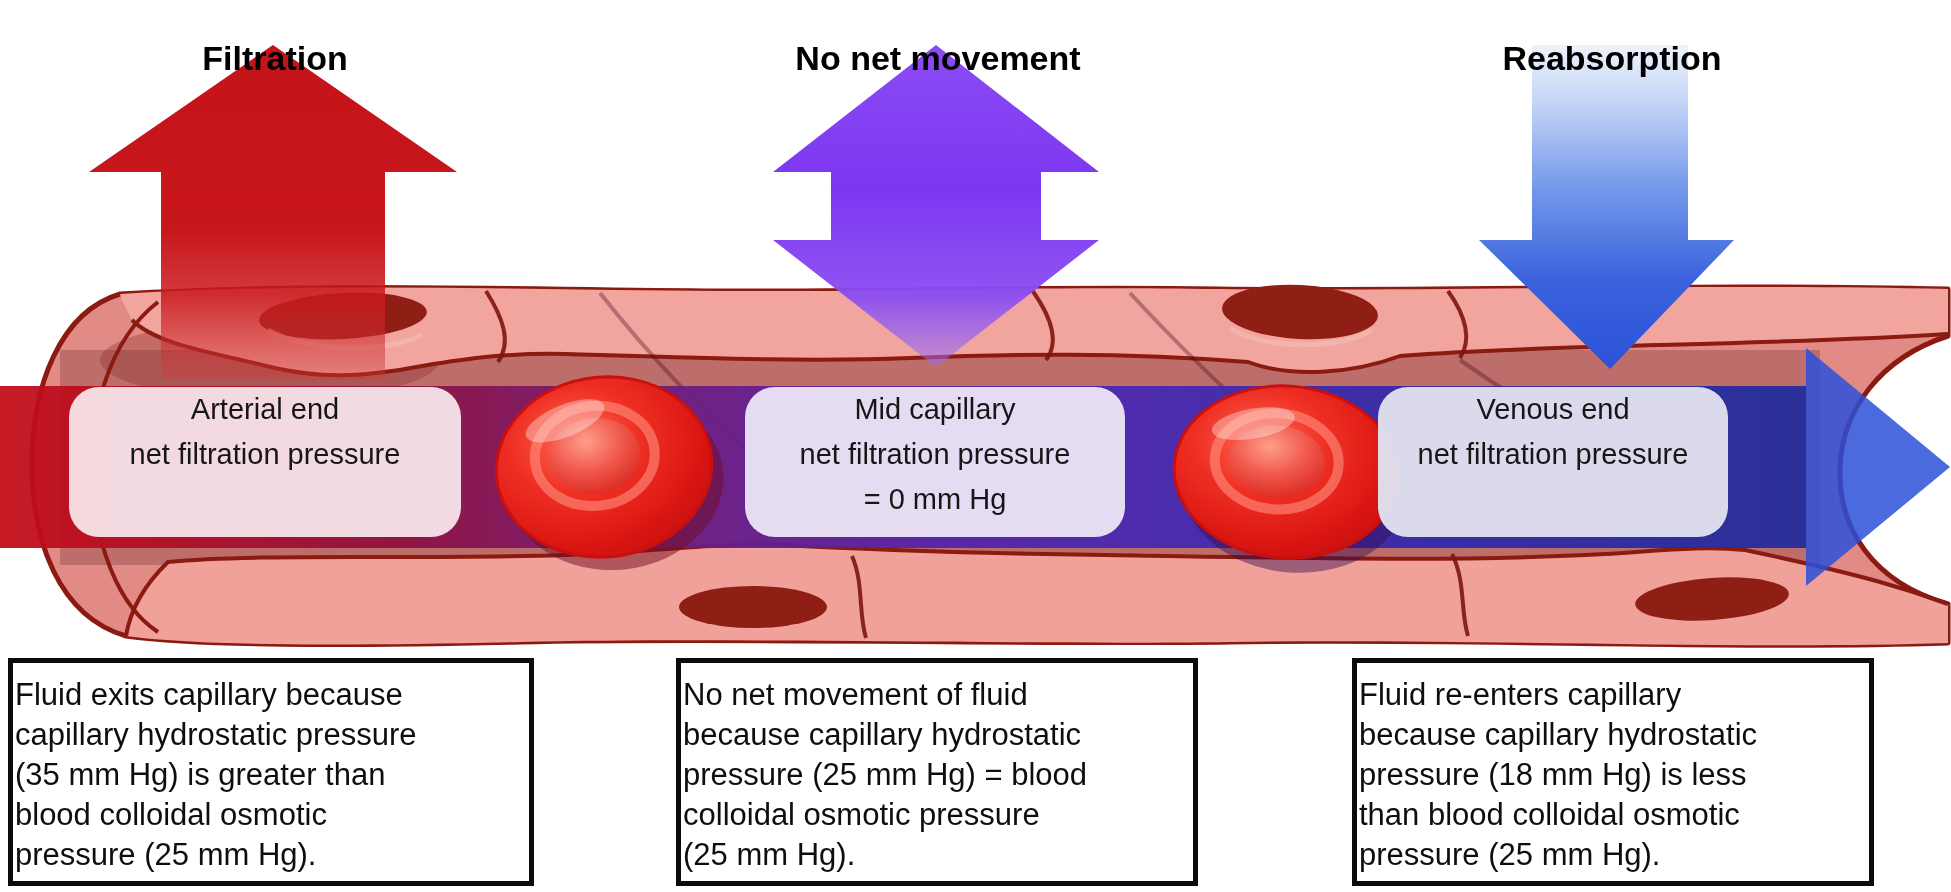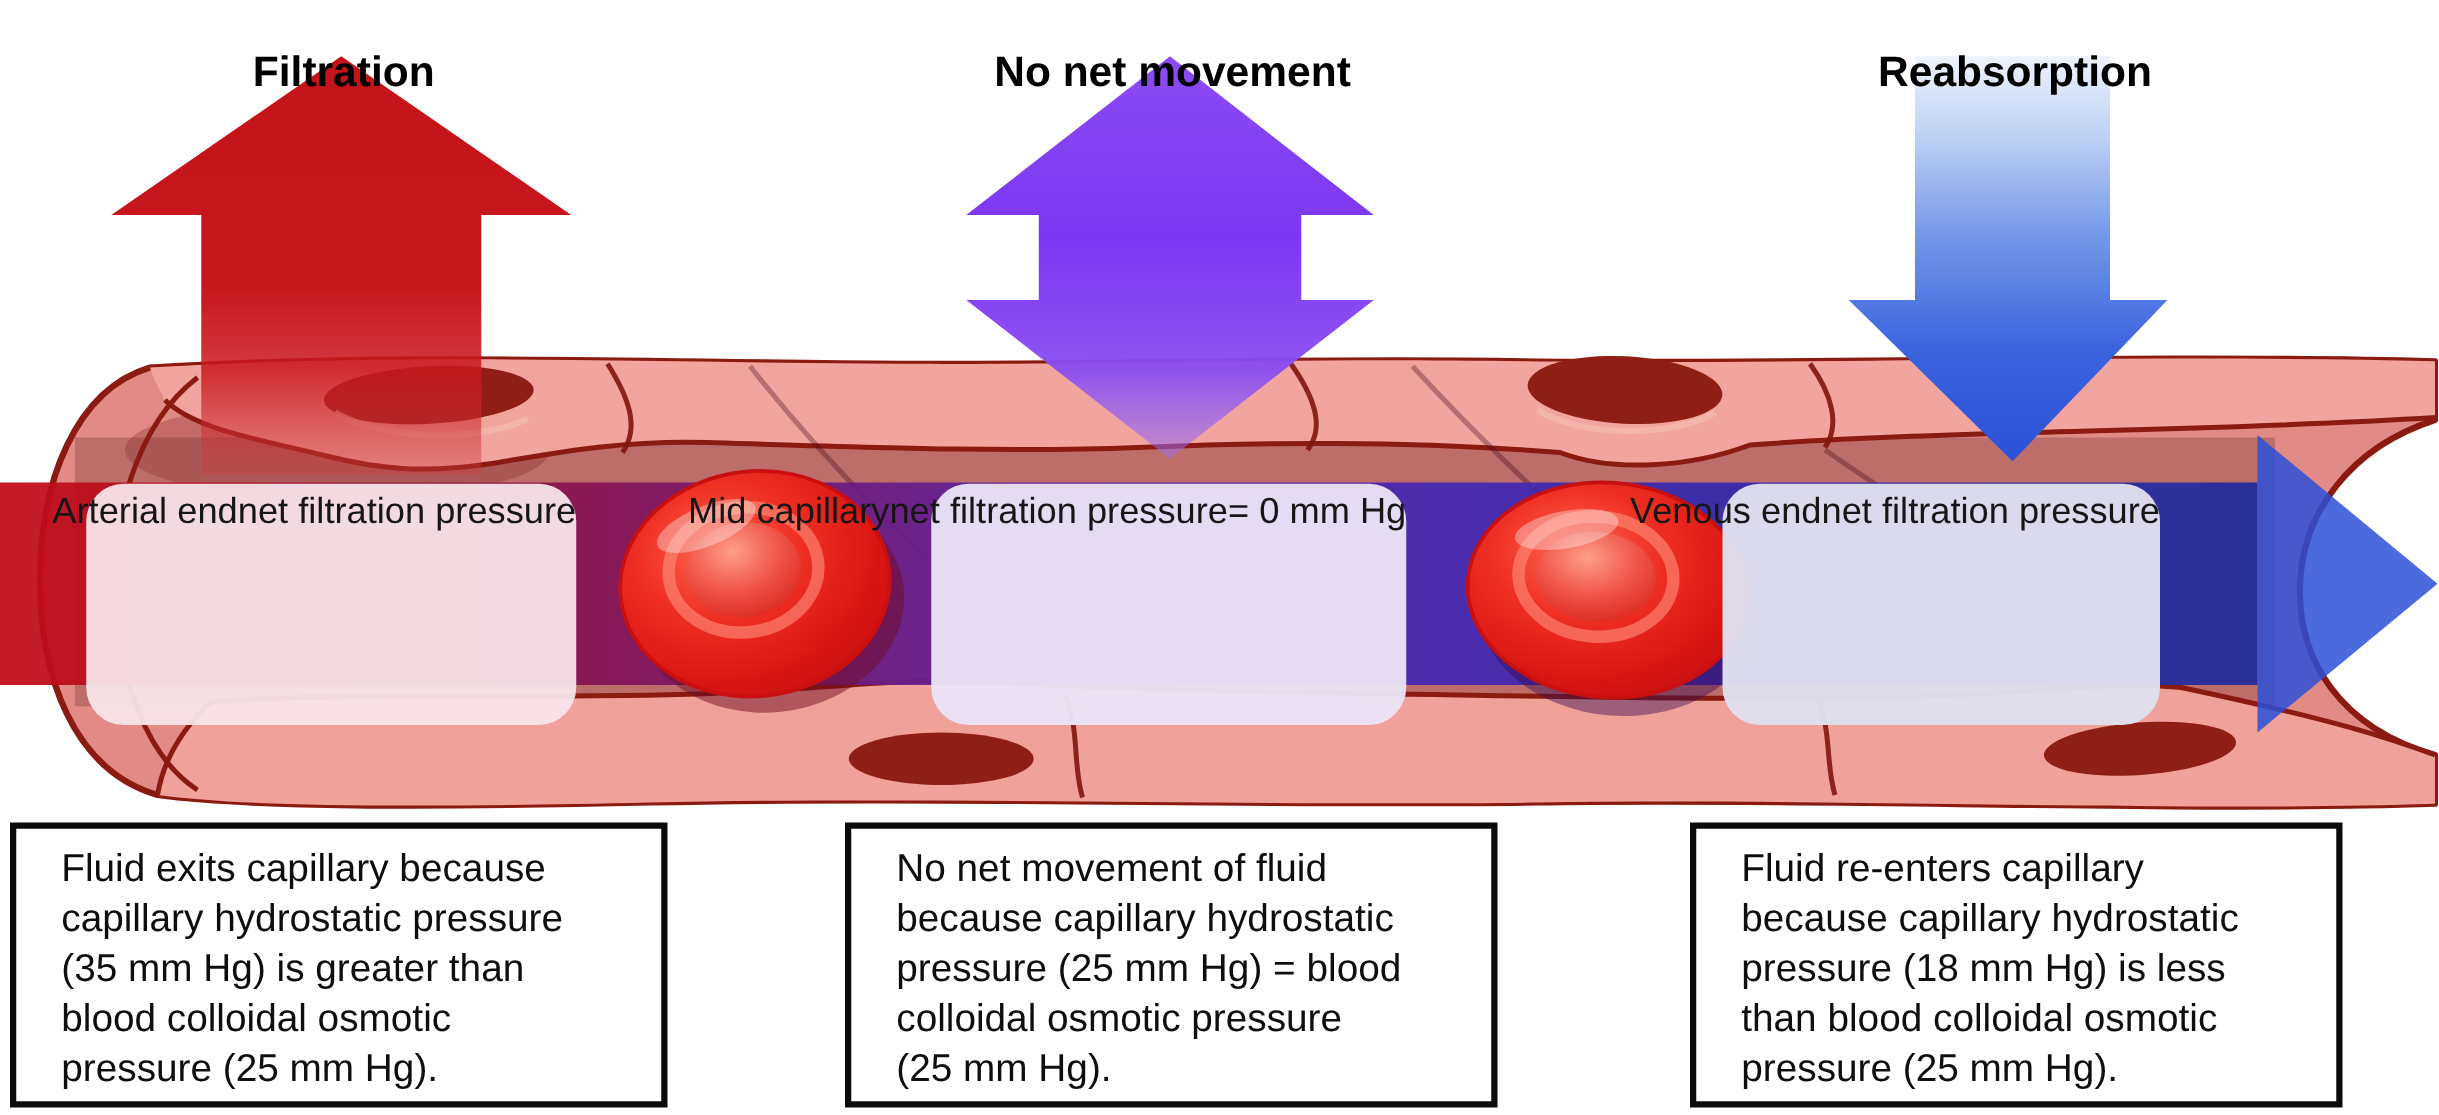--- a/index.html
+++ b/index.html
@@ -1,26 +1,26 @@
 <!DOCTYPE html>
 <html><head>
 <meta charset="utf-8">
 <style>
   html,body{margin:0;padding:0;background:#ffffff;width:1951px;height:892px;overflow:hidden;
     font-family:"Liberation Sans", sans-serif;}
   .stage{position:relative;width:1951px;height:892px;background:#fff;}
   .artwork{position:absolute;left:0;top:0;width:1951px;height:892px;}
   .title{position:absolute;top:0;height:36px;text-align:center;font-weight:bold;
     font-size:34px;color:#000;letter-spacing:0px;margin-top:39px;}
-  .pressure-box{position:absolute;top:387px;height:193px;border-radius:30px;
-    display:flex;flex-direction:row;justify-content:flex-end;text-align:center;
+  .pressure-box{position:absolute;top:387px;height:150px;border-radius:30px;
+    display:flex;flex-direction:column;justify-content:flex-start;text-align:center;
     font-size:29px;line-height:45px;color:#161616;}
   .pressure-box .ln{white-space:nowrap;}
   .note-box{position:absolute;top:658px;height:228px;background:#ffffff;
-    border:5px solid #0b0b0b;box-sizing:border-box;padding:12px 16px 10px 36px;
+    border:5px solid #0b0b0b;box-sizing:border-box;padding:12px 16px 10px 2px;
     font-size:31px;line-height:40px;color:#0e0e0e;white-space:pre-line;}
   .box-arterial{left:69px;width:392px;background:rgba(247,229,234,0.95);}
   .box-mid{left:745px;width:380px;background:rgba(235,228,246,0.96);}
   .box-venous{left:1378px;width:350px;background:rgba(224,224,238,0.97);}
   .title-filtration{left:100px;width:350px;}
   .title-nonet{left:738px;width:400px;}
   .title-reabs{left:1412px;width:400px;}
   .note-filtration{left:8px;width:526px;}
   .note-nonet{left:676px;width:522px;}
   .note-reabs{left:1352px;width:522px;}

